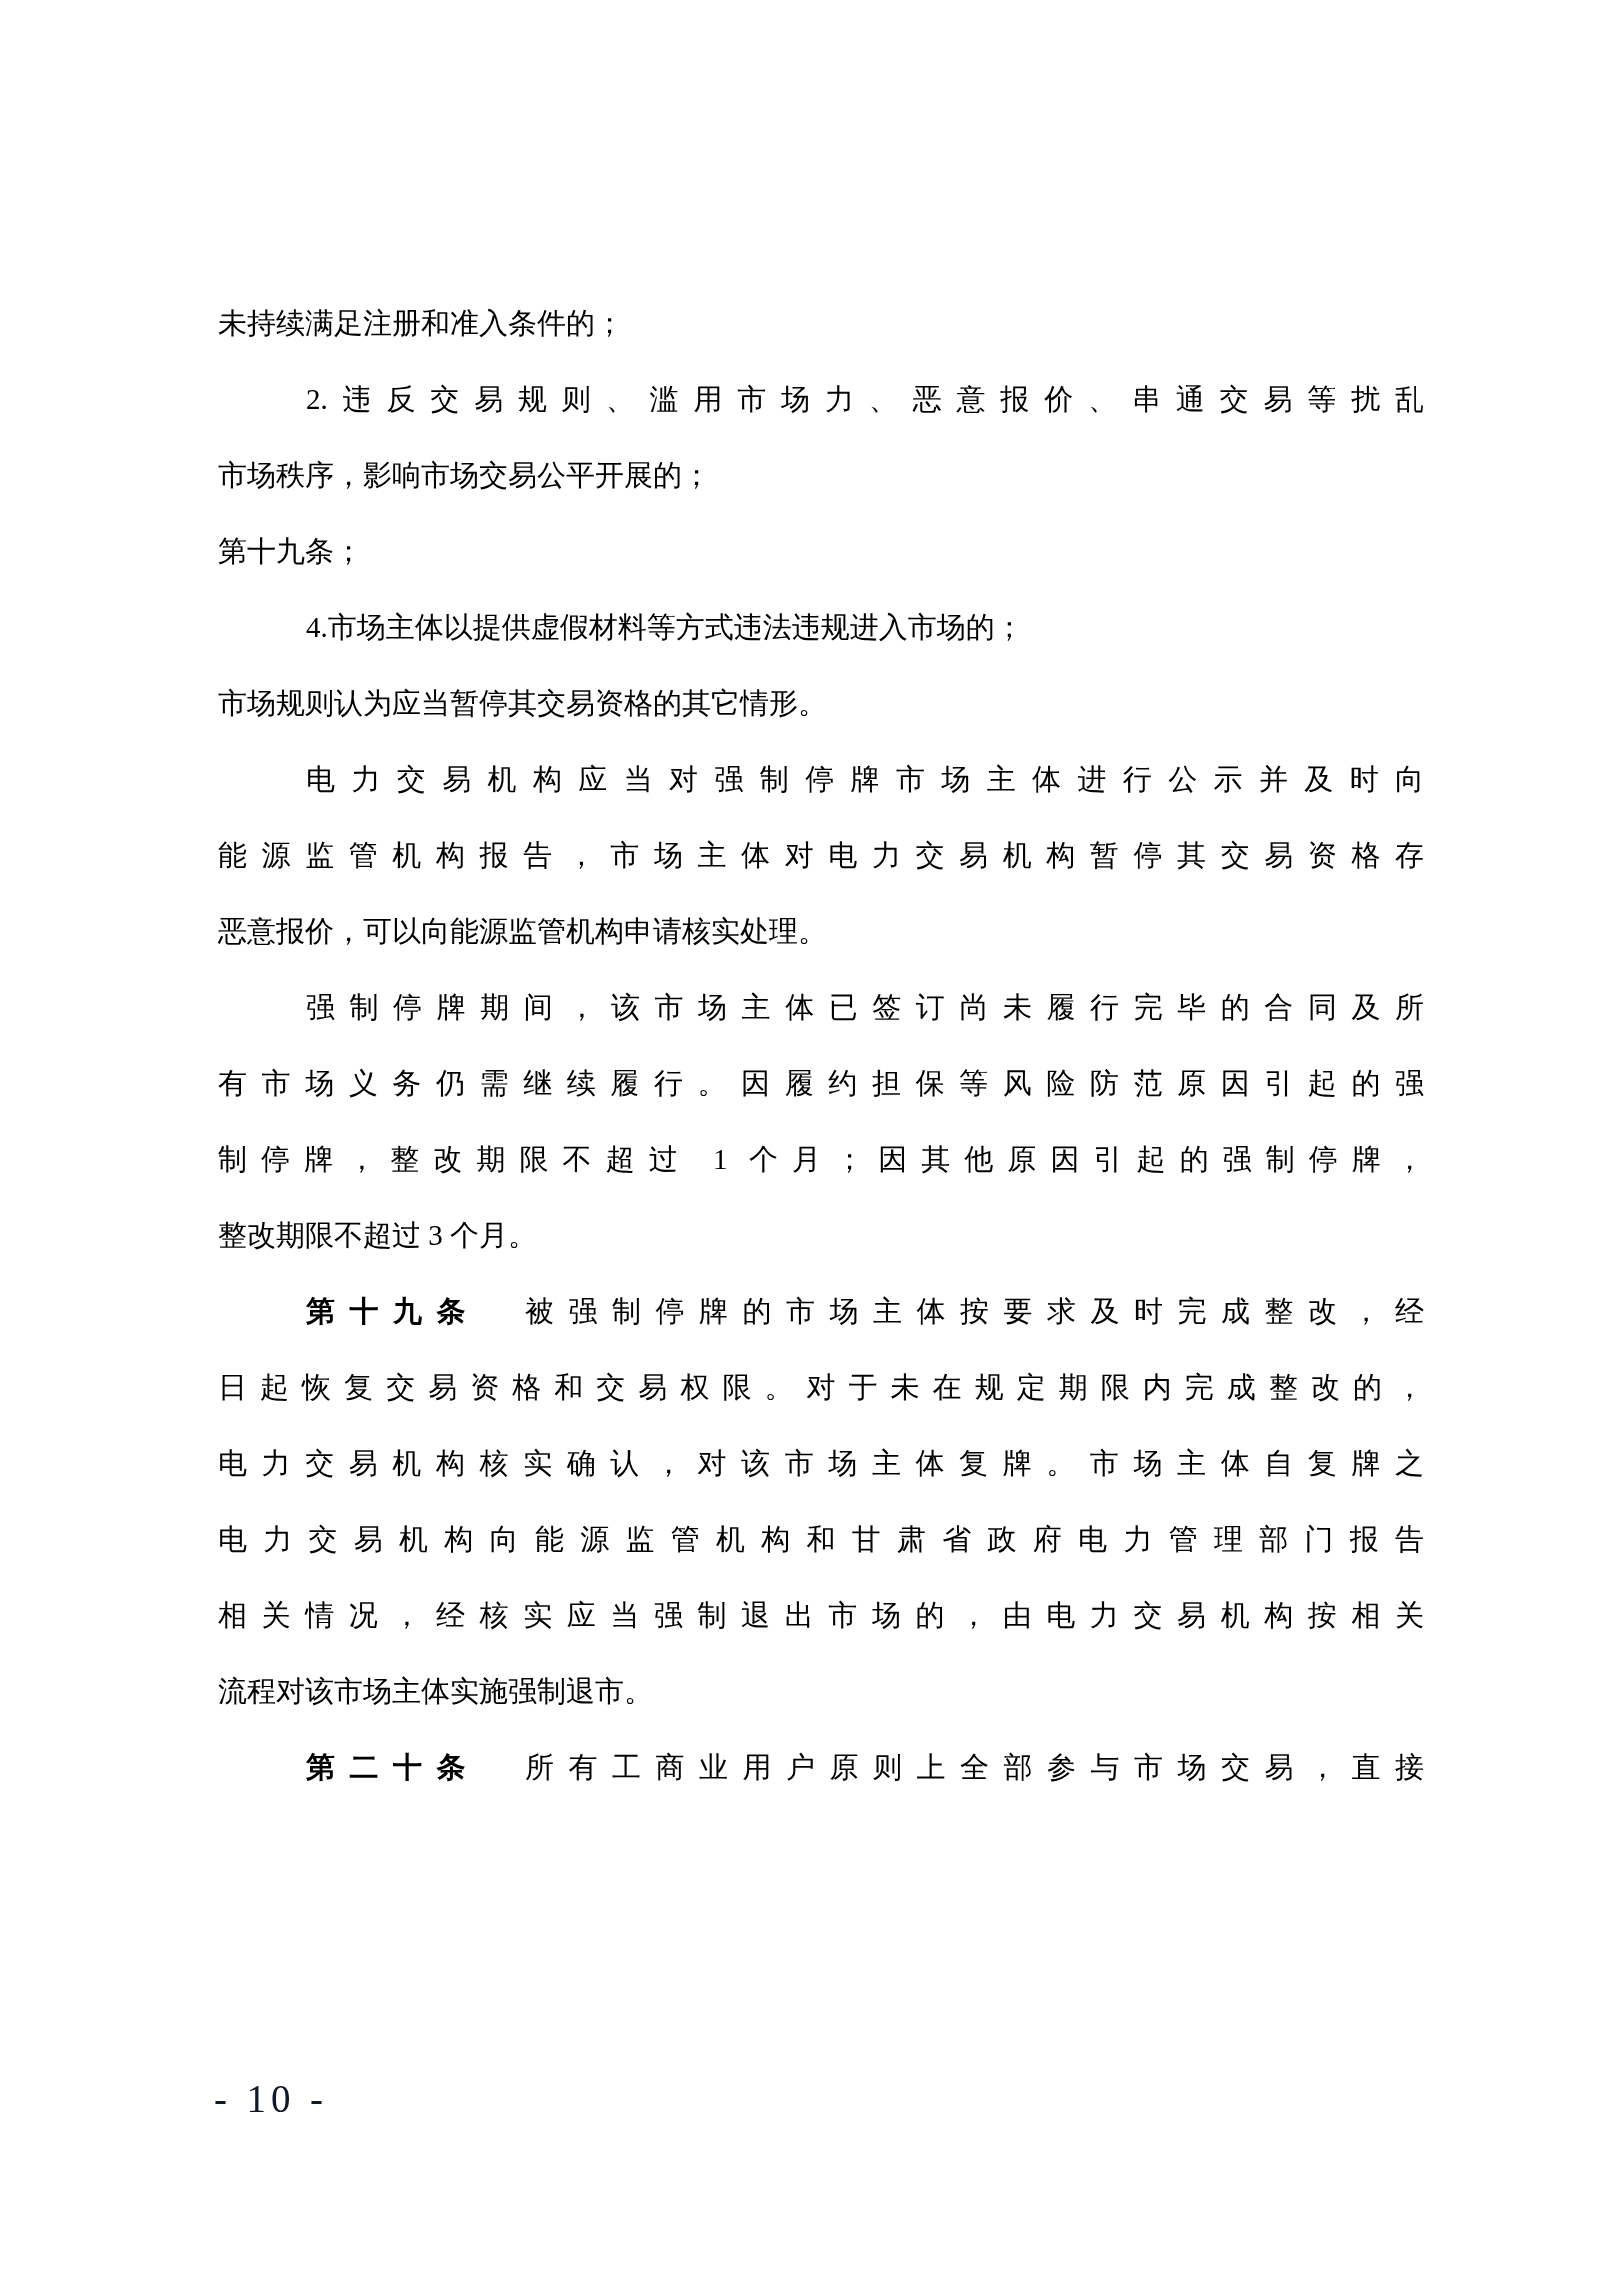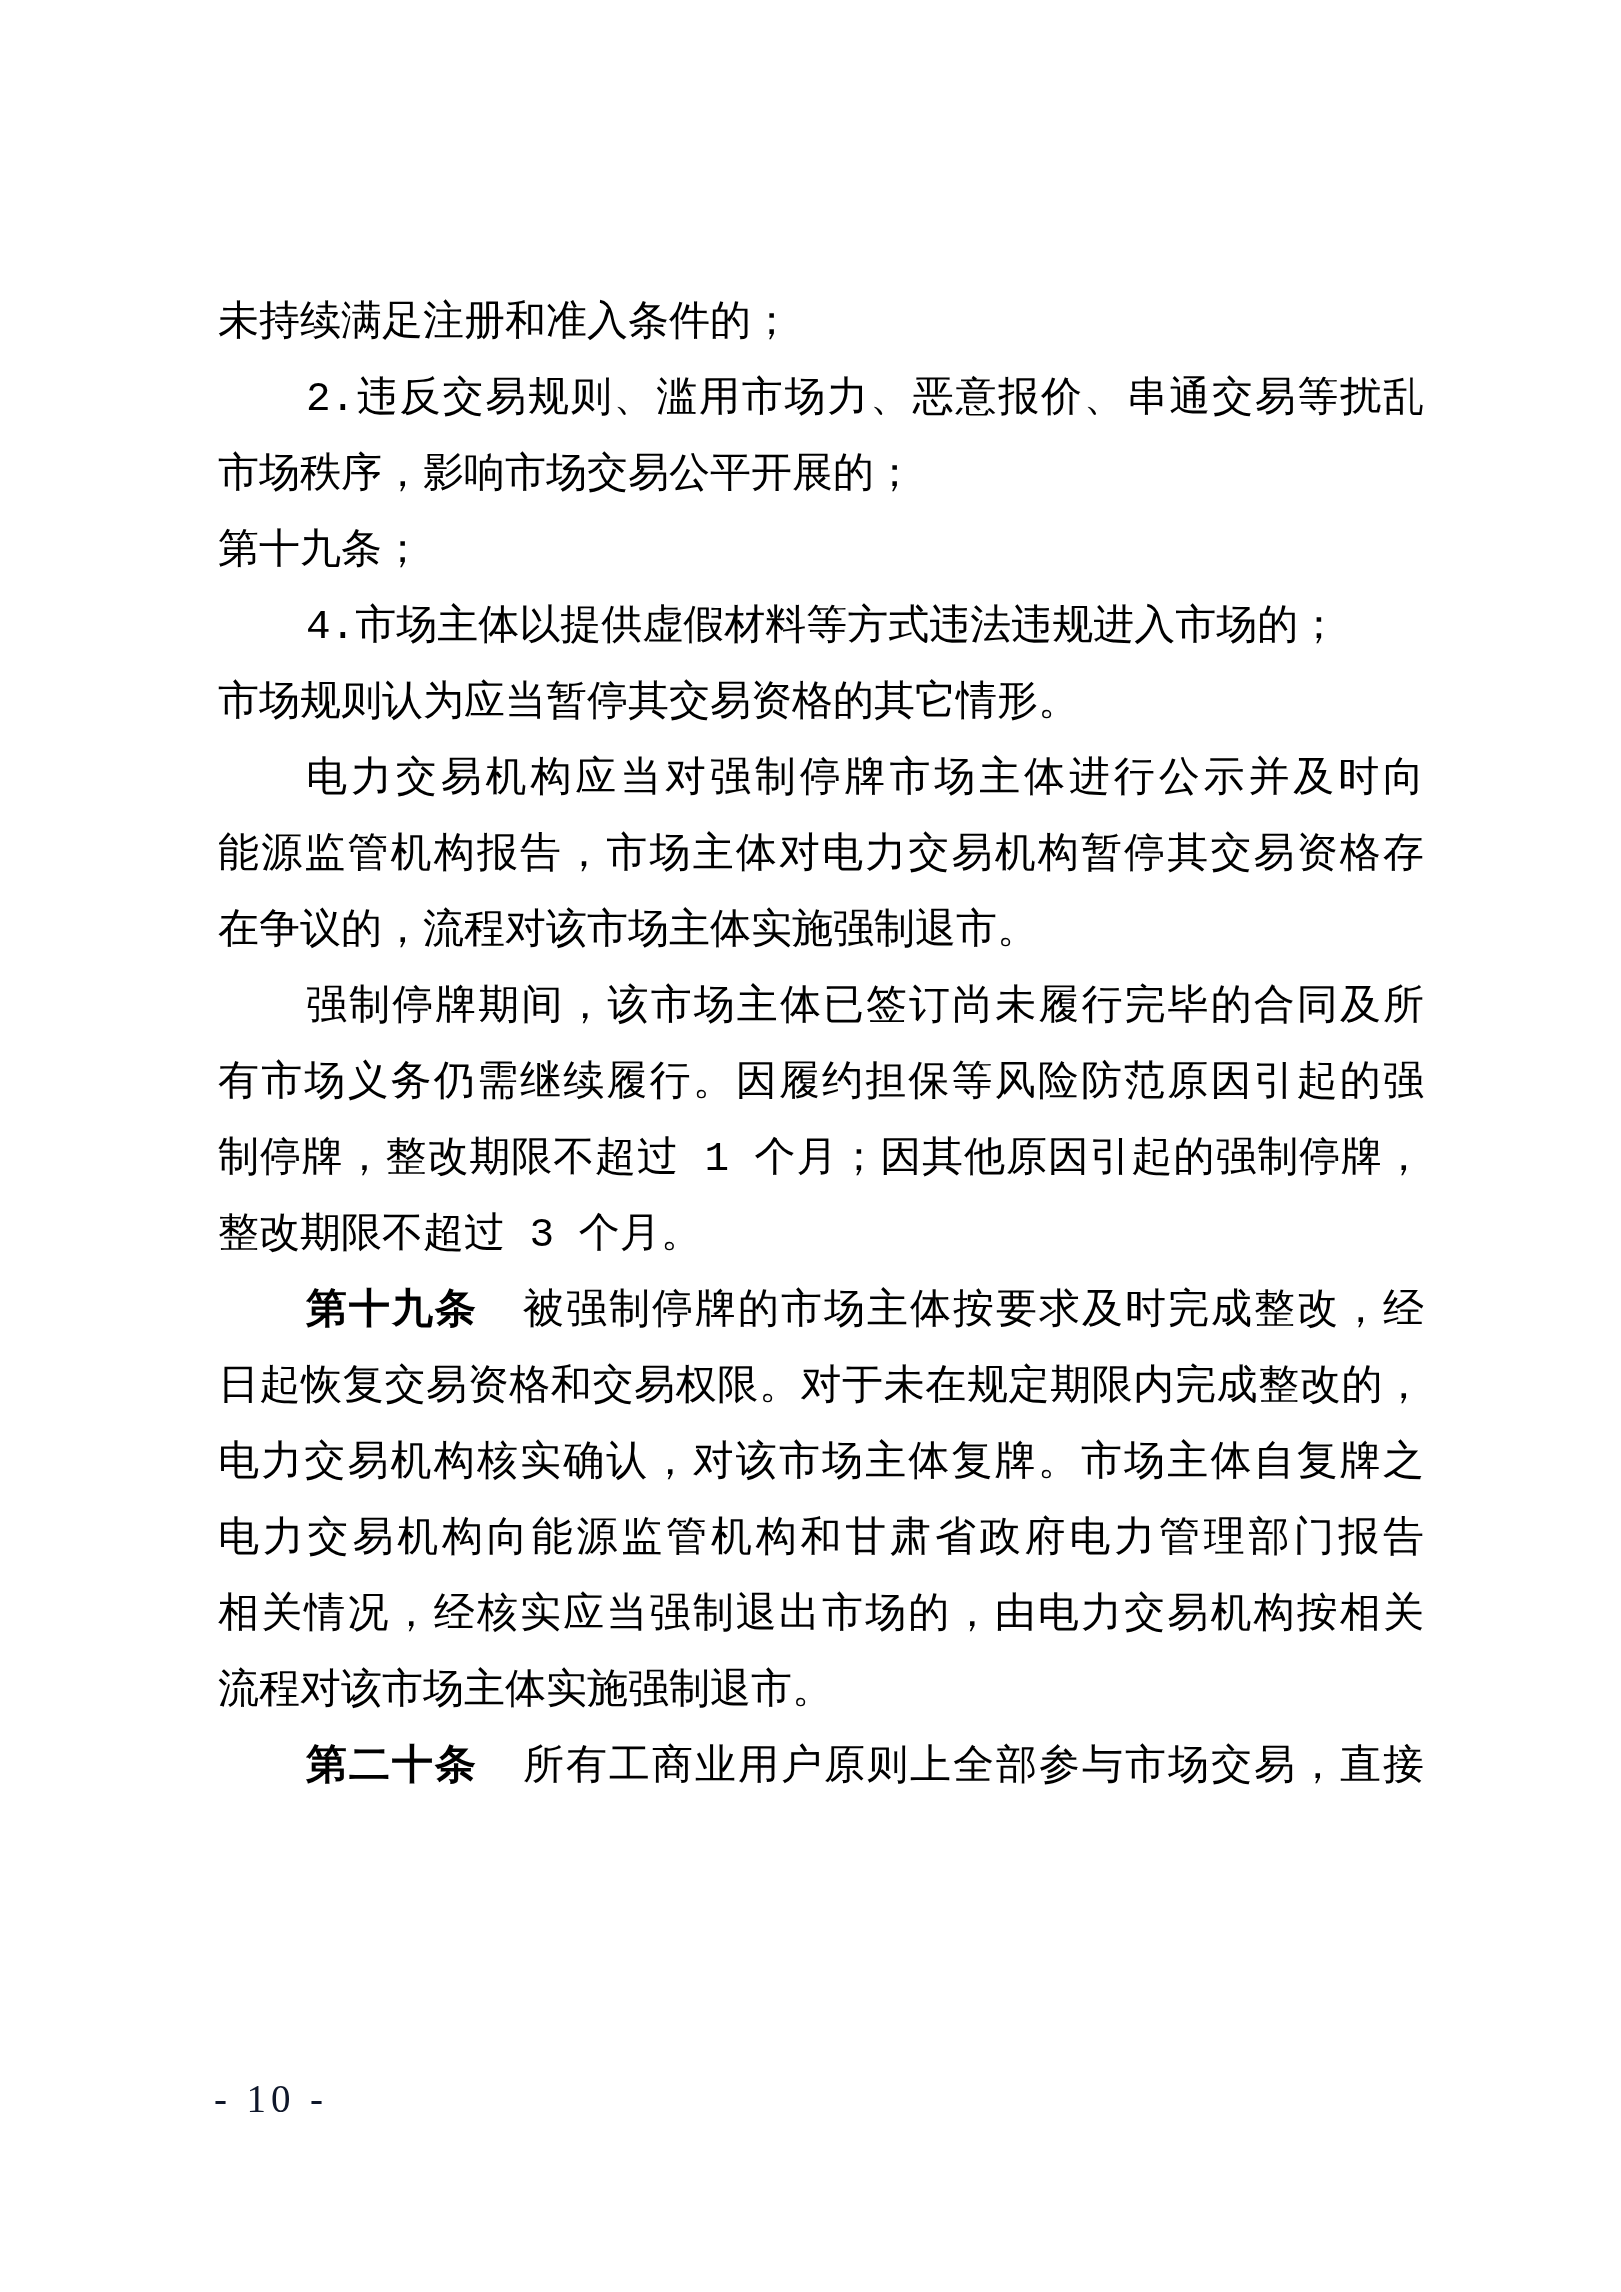--- a/index.html
+++ b/index.html
@@ -18,26 +18,25 @@
   }
   .body-block {
     position: absolute;
     left: 218px;
     top: 285px;
     width: 1206px;
   }
   .line {
     height: 76px;
     line-height: 76px;
-    font-size: 41px;
+    font-size: 29px;
     text-align: justify;
     text-justify: inter-ideograph;
     white-space: normal;
     letter-spacing: 0;
-    font-family: Liberation Mono, monospace;
   }
   .line.fill {
     text-align-last: justify;
   }
   .line.indent {
     padding-left: 88px;
   }
   .lead {
     font-weight: 700;
     margin-right: 45px;
@@ -59,21 +58,21 @@
 <div class="page">
   <div class="body-block" id="body-block">
       <div class="line"><span>未持续满足注册和准入条件的；</span></div>
       <div class="line indent fill"><span>2.违反交易规则、滥用市场力、恶意报价、串通交易等扰乱</span></div>
       <div class="line"><span>市场秩序，影响市场交易公平开展的；</span></div>
       <div class="line"><span>第十九条；</span></div>
       <div class="line indent"><span>4.市场主体以提供虚假材料等方式违法违规进入市场的；</span></div>
       <div class="line"><span>市场规则认为应当暂停其交易资格的其它情形。</span></div>
       <div class="line indent fill"><span>电力交易机构应当对强制停牌市场主体进行公示并及时向</span></div>
       <div class="line fill"><span>能源监管机构报告，市场主体对电力交易机构暂停其交易资格存</span></div>
-      <div class="line"><span>在争议的，流程对该市场主体实施强制退市。</span></div>
+      <div class="line"><span>恶意报价，可以向能源监管机构申请核实处理。</span></div>
       <div class="line indent fill"><span>强制停牌期间，该市场主体已签订尚未履行完毕的合同及所</span></div>
       <div class="line fill"><span>有市场义务仍需继续履行。因履约担保等风险防范原因引起的强</span></div>
       <div class="line fill"><span>制停牌，整改期限不超过 1 个月；因其他原因引起的强制停牌，</span></div>
       <div class="line"><span>整改期限不超过 3 个月。</span></div>
       <div class="line indent fill"><span class="lead">第十九条</span><span>被强制停牌的市场主体按要求及时完成整改，经</span></div>
       <div class="line fill"><span>日起恢复交易资格和交易权限。对于未在规定期限内完成整改的，</span></div>
       <div class="line fill"><span>电力交易机构核实确认，对该市场主体复牌。市场主体自复牌之</span></div>
       <div class="line fill"><span>电力交易机构向能源监管机构和甘肃省政府电力管理部门报告</span></div>
       <div class="line fill"><span>相关情况，经核实应当强制退出市场的，由电力交易机构按相关</span></div>
       <div class="line"><span>流程对该市场主体实施强制退市。</span></div>

